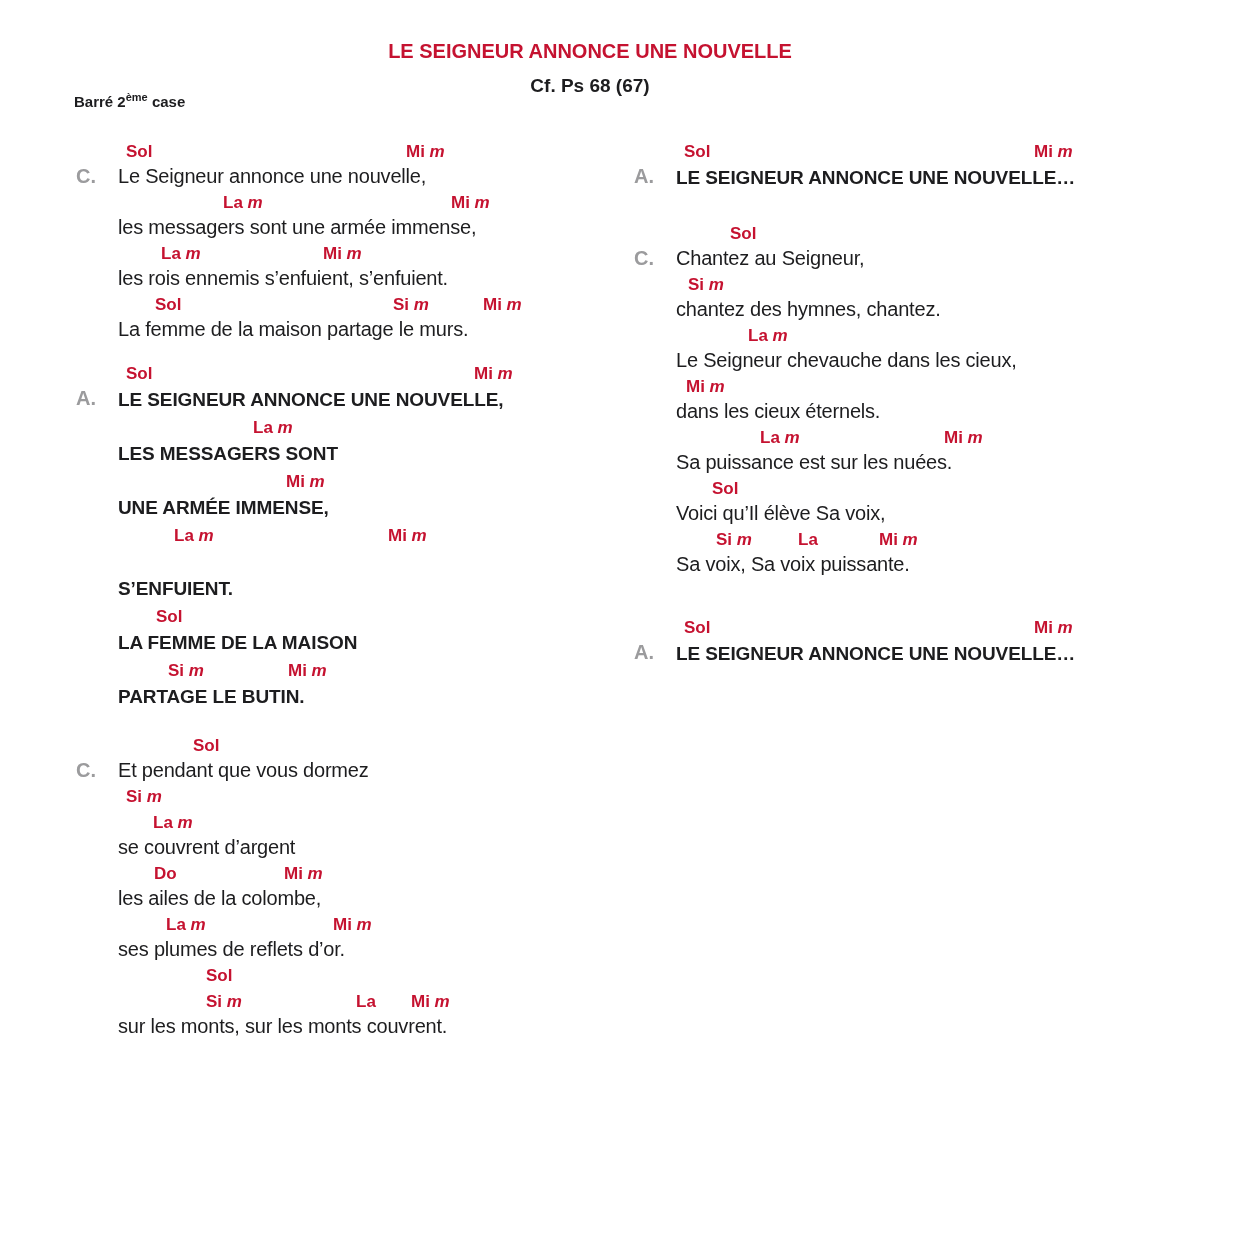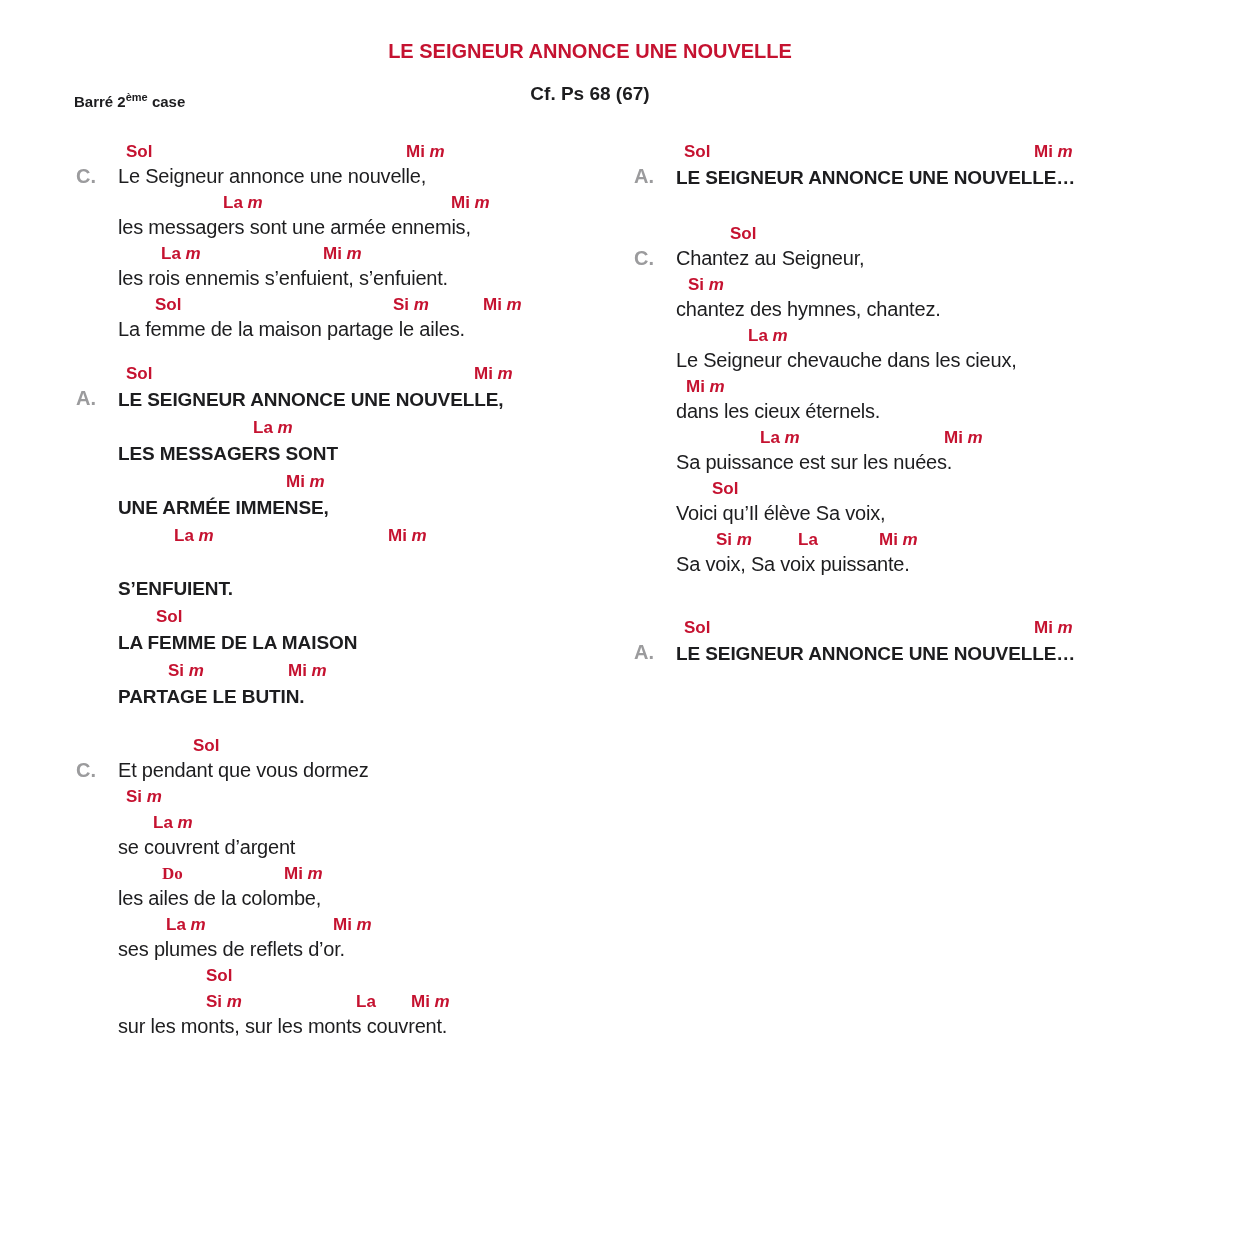--- a/index.html
+++ b/index.html
@@ -20,21 +20,21 @@
   .header{
     position:absolute;top:36px;left:0;width:1180px;
     text-align:center;
   }
   .title{
     font-size:20px;font-weight:bold;color:var(--red);
     letter-spacing:0px;line-height:30px;
   }
   .subtitle{
     font-size:19px;font-weight:bold;color:var(--ink);
-    margin-top:17px;line-height:22px;
+    margin-top:9px;line-height:22px;
   }
   .capo{
     position:absolute;left:74px;top:94px;
     font-size:15px;font-weight:bold;color:var(--ink);
     line-height:16px;
   }
   .capo sup{font-size:11px;vertical-align:super;line-height:0;}
   .column{position:absolute;top:138px;}
   .col-left{left:118px;width:490px;}
   .col-right{left:676px;width:510px;}
@@ -82,36 +82,36 @@
             <span class="chord" style="left: 0px;"><span class="chord-root">Sol</span></span>
             <span class="chord" style="left: 280px;"><span class="chord-root">Mi</span><span class="chord-minor">&nbsp;m</span></span>
           </div>
           <div class="lyric">Le Seigneur annonce une nouvelle,</div>
         </div>
         <div class="line">
           <div class="chords">
             <span class="chord" style="left: 97px;"><span class="chord-root">La</span><span class="chord-minor">&nbsp;m</span></span>
             <span class="chord" style="left: 325px;"><span class="chord-root">Mi</span><span class="chord-minor">&nbsp;m</span></span>
           </div>
-          <div class="lyric">les messagers sont une armée ennemis,</div>
+          <div class="lyric">les messagers sont une armée immense,</div>
         </div>
         <div class="line">
           <div class="chords">
             <span class="chord" style="left: 35px;"><span class="chord-root">La</span><span class="chord-minor">&nbsp;m</span></span>
             <span class="chord" style="left: 197px;"><span class="chord-root">Mi</span><span class="chord-minor">&nbsp;m</span></span>
           </div>
           <div class="lyric">les rois ennemis s’enfuient, s’enfuient.</div>
         </div>
         <div class="line">
           <div class="chords">
             <span class="chord" style="left: 29px;"><span class="chord-root">Sol</span></span>
             <span class="chord" style="left: 267px;"><span class="chord-root">Si</span><span class="chord-minor">&nbsp;m</span></span>
             <span class="chord" style="left: 357px;"><span class="chord-root">Mi</span><span class="chord-minor">&nbsp;m</span></span>
           </div>
-          <div class="lyric">La femme de la maison partage le ailes.</div>
+          <div class="lyric">La femme de la maison partage le murs.</div>
         </div>
       </div>
       <div class="stanza caps">
         <span class="marker">A.</span>
         <div class="line">
           <div class="chords">
             <span class="chord" style="left: 0px;"><span class="chord-root">Sol</span></span>
             <span class="chord" style="left: 348px;"><span class="chord-root">Mi</span><span class="chord-minor">&nbsp;m</span></span>
           </div>
           <div class="lyric">LE SEIGNEUR ANNONCE UNE NOUVELLE,</div>
@@ -166,21 +166,21 @@
           </div>
         </div>
         <div class="line">
           <div class="chords">
             <span class="chord" style="left: 27px;"><span class="chord-root">La</span><span class="chord-minor">&nbsp;m</span></span>
           </div>
           <div class="lyric">se couvrent d’argent</div>
         </div>
         <div class="line">
           <div class="chords">
-            <span class="chord" style="left: 36px; font-family: Liberation Serif, serif;"><span class="chord-root">Do</span></span>
+            <span class="chord" style="left: 28px;"><span class="chord-root">Do</span></span>
             <span class="chord" style="left: 158px;"><span class="chord-root">Mi</span><span class="chord-minor">&nbsp;m</span></span>
           </div>
           <div class="lyric">les ailes de la colombe,</div>
         </div>
         <div class="line">
           <div class="chords">
             <span class="chord" style="left: 40px;"><span class="chord-root">La</span><span class="chord-minor">&nbsp;m</span></span>
             <span class="chord" style="left: 207px;"><span class="chord-root">Mi</span><span class="chord-minor">&nbsp;m</span></span>
           </div>
           <div class="lyric">ses plumes de reflets d’or.</div>

